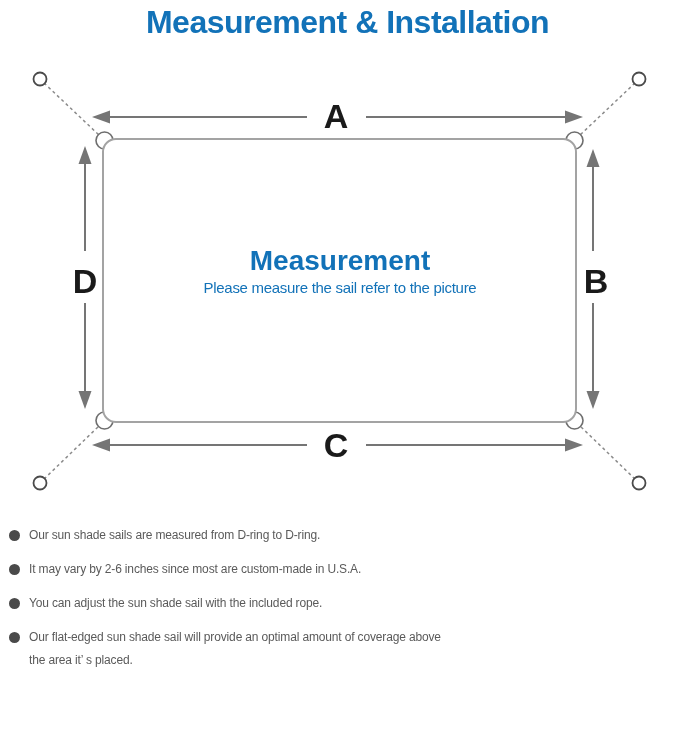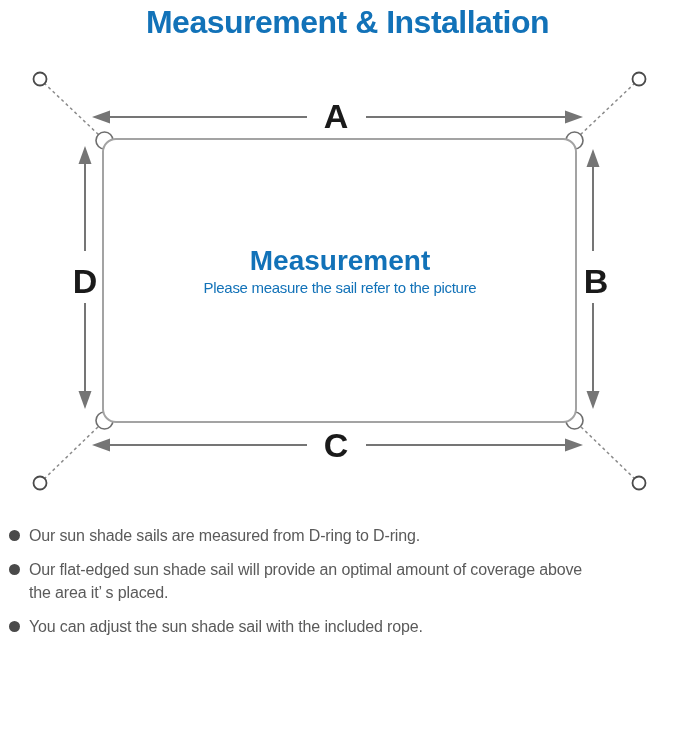--- a/index.html
+++ b/index.html
@@ -90,21 +90,21 @@
     width: 668px;
     margin: 0;
     padding: 0;
     list-style: none;
   }
   .note {
     display: flex;
     align-items: flex-start;
     margin: 0 0 11px 0;
     color: #5a5a5a;
-    font-size: 16px;
+    font-size: 12px;
     letter-spacing: -0.15px;
     line-height: 23px;
   }
   .note .dot {
     flex: 0 0 auto;
     width: 11px;
     height: 11px;
     margin: 6px 9px 0 1px;
     border-radius: 50%;
     background: #4a4a4a;
@@ -167,22 +167,26 @@
     <text class="center-subtitle" x="340" y="293">Please measure the sail refer to the picture</text>
   </svg>
 
   <ul class="notes">
     <li class="note">
       <span class="dot"></span>
       <span class="note-text">Our sun shade sails are measured from D-ring to D-ring.</span>
     </li>
     <li class="note">
       <span class="dot"></span>
-      <span class="note-text">Our flat-edged sun shade sail will provide an optimal amount of coverage above
-the area it’ s placed.</span>
+      <span class="note-text">It may vary by 2-6 inches since most are custom-made in U.S.A.</span>
     </li>
     <li class="note">
       <span class="dot"></span>
       <span class="note-text">You can adjust the sun shade sail with the included rope.</span>
+    </li>
+    <li class="note">
+      <span class="dot"></span>
+      <span class="note-text">Our flat-edged sun shade sail will provide an optimal amount of coverage above
+the area it’ s placed.</span>
     </li>
   </ul>
 
 </div>
 
 </body></html>

